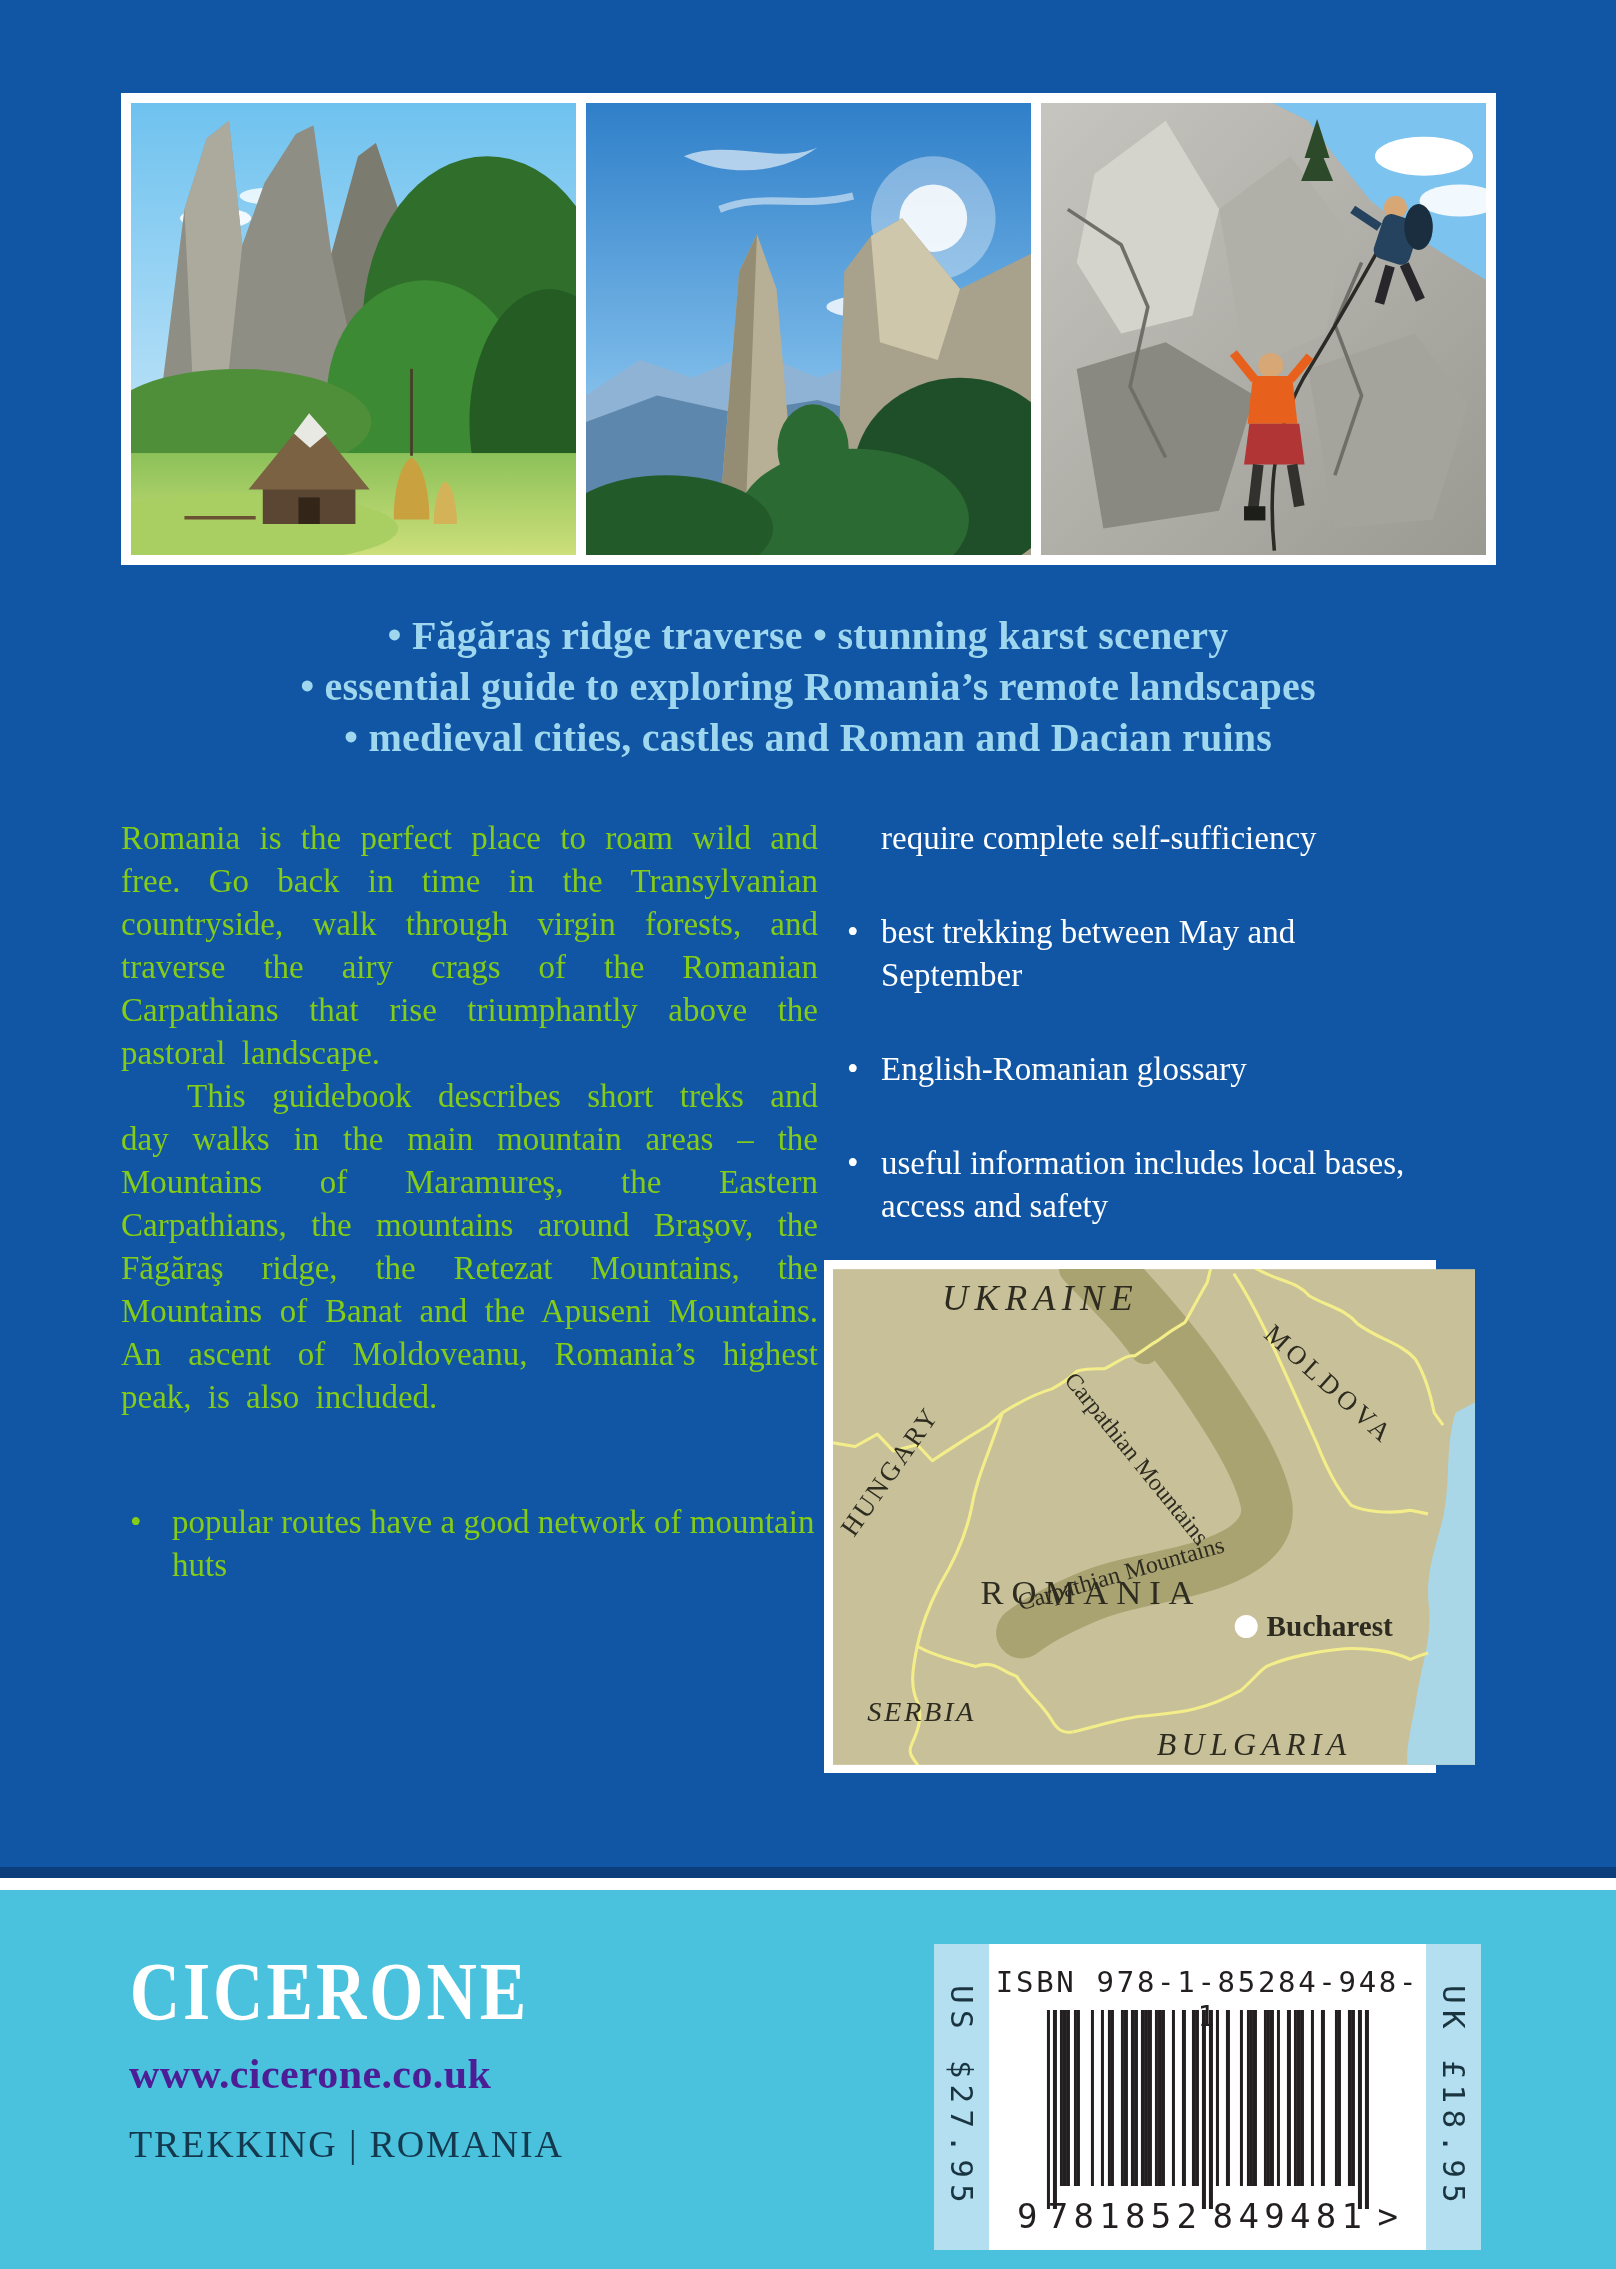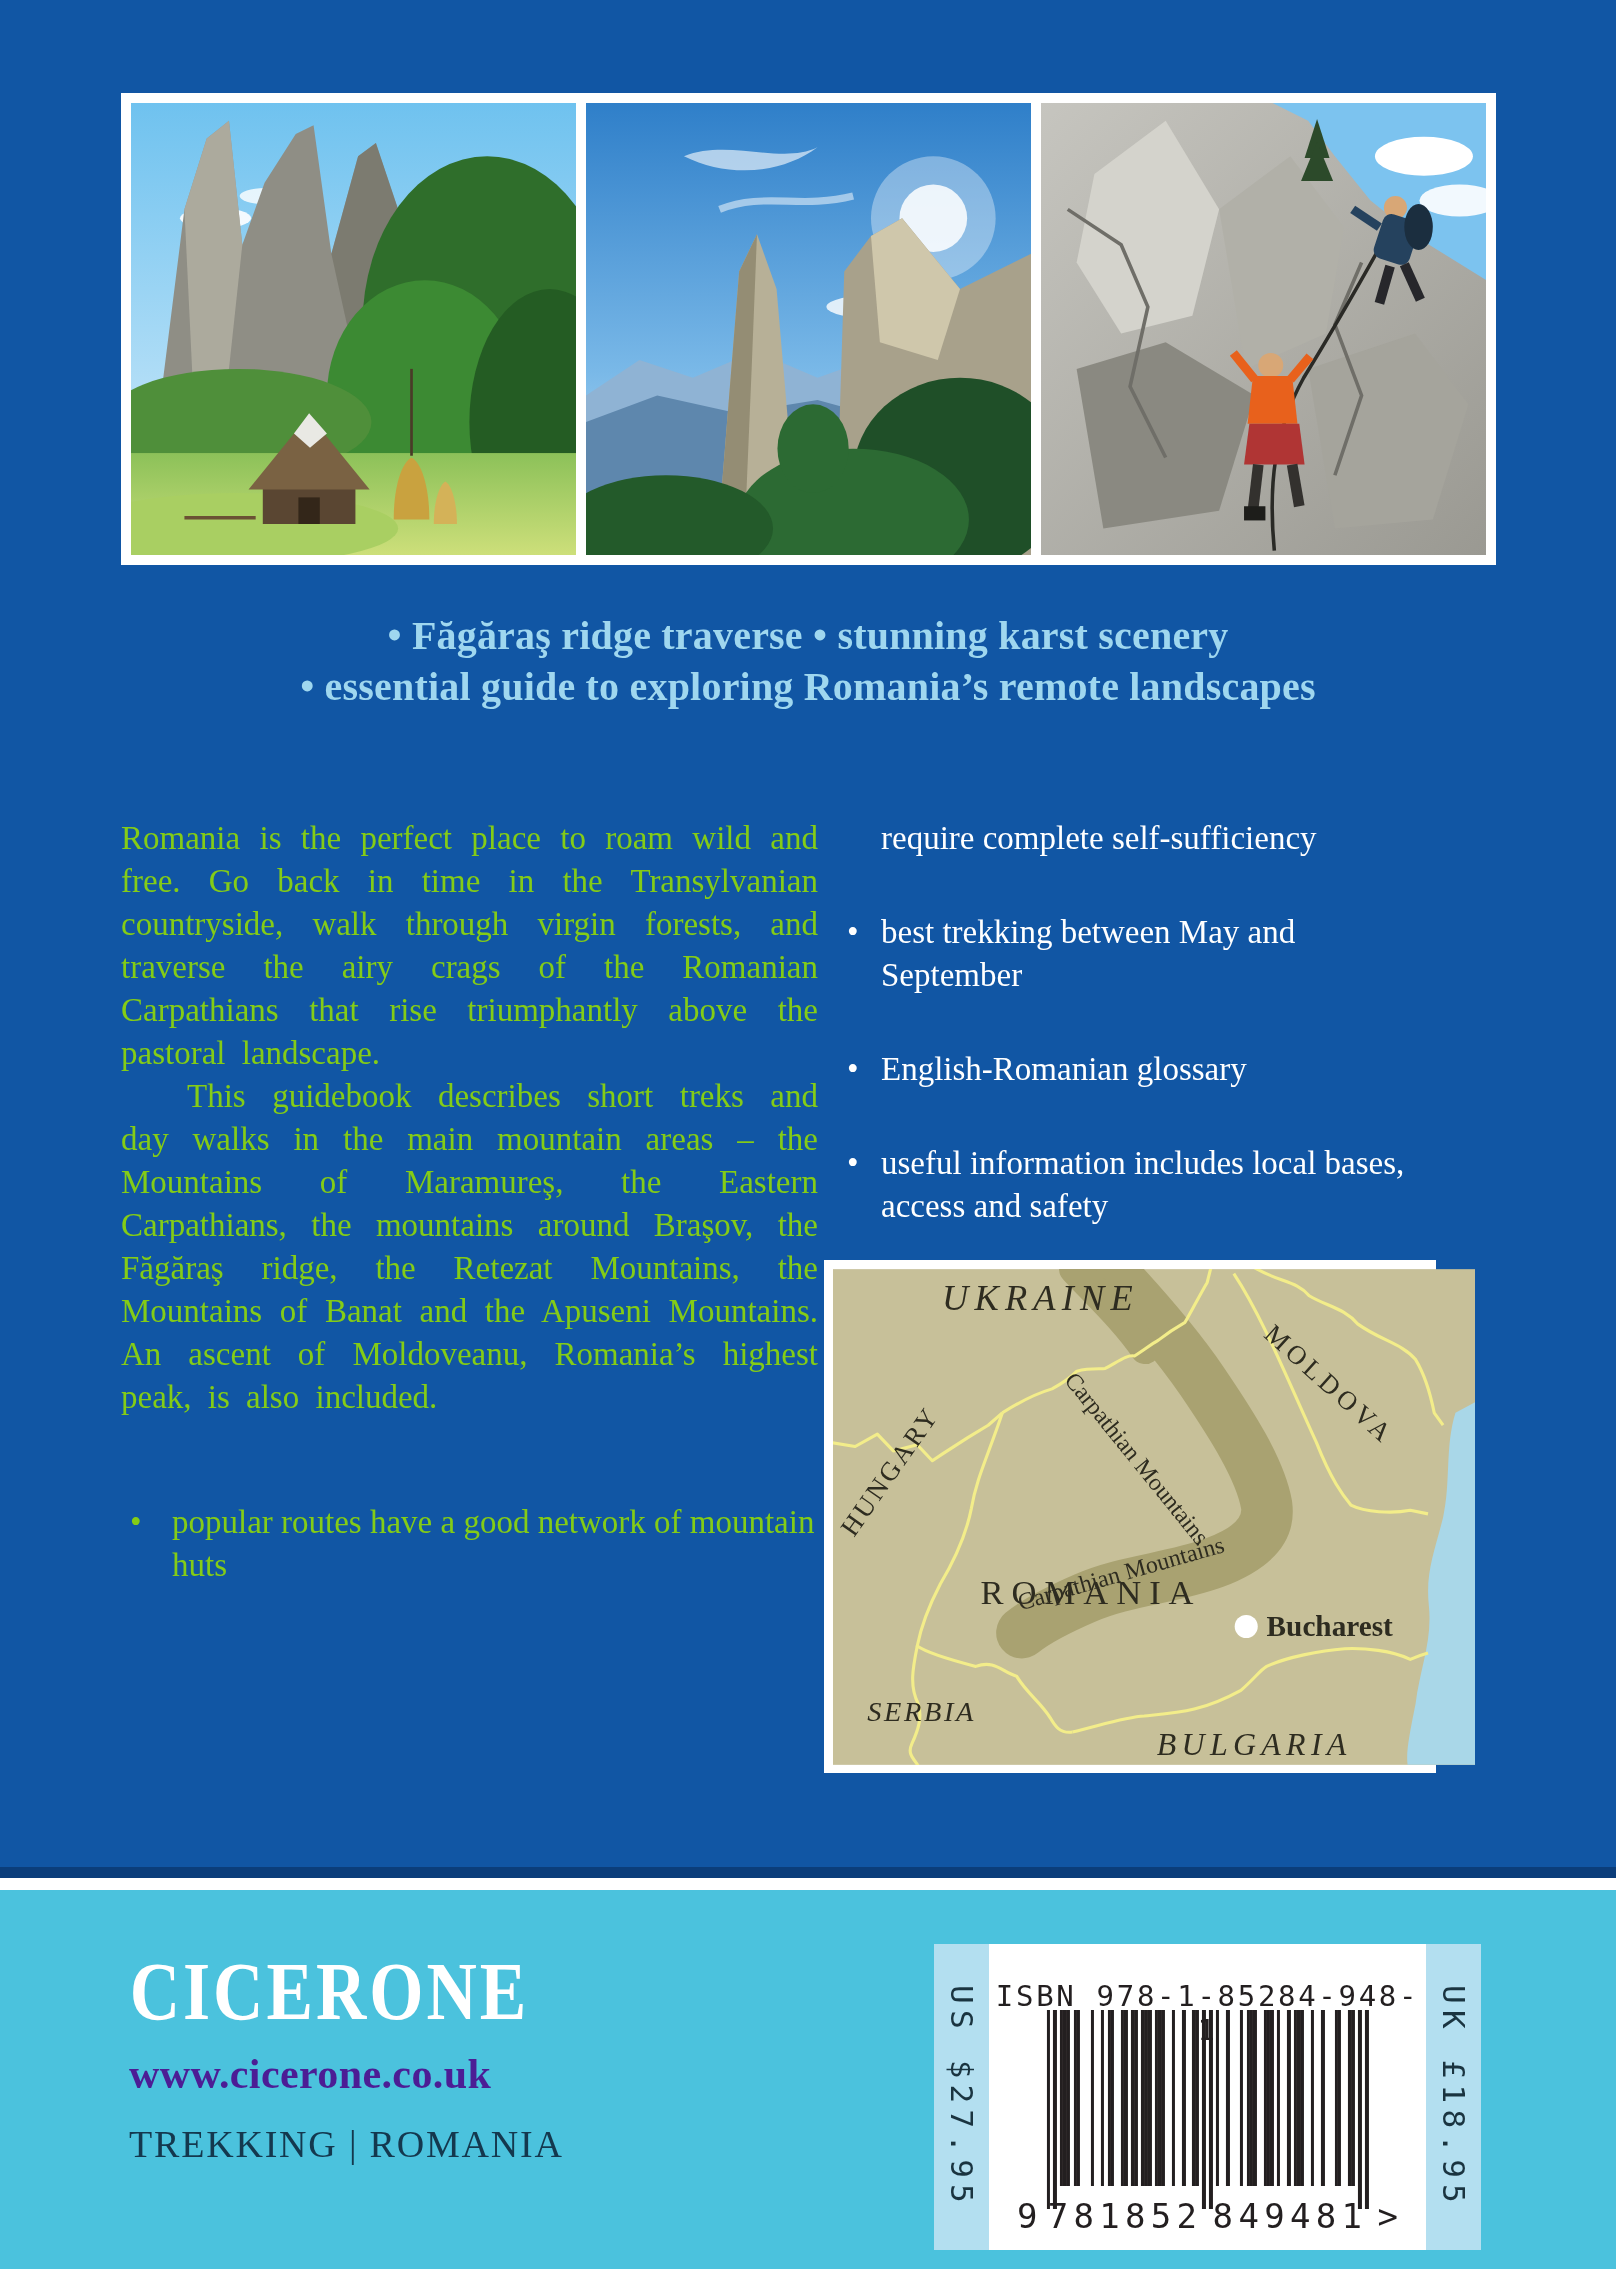--- a/index.html
+++ b/index.html
@@ -66,21 +66,21 @@
   }
   .side-panel{width:55px;background:#b3dff0;position:relative;flex:0 0 55px;}
   .price{
     position:absolute;top:50%;left:50%;
     transform:translate(-50%,-50%) rotate(90deg);
     white-space:nowrap;font-family:"DejaVu Sans Mono", monospace;
     font-size:31px;color:#1a3440;letter-spacing:6.2px;
   }
   .barcode-center{flex:1 1 auto;background:#ffffff;position:relative;box-sizing:border-box;}
   .isbn-line{
-    text-align:center;margin-top:35px;
+    text-align:center;margin-top:21px;
     font-family:"DejaVu Sans Mono", monospace;font-size:29px;color:#231f20;letter-spacing:2.7px;
   }
   #bars{
     position:absolute;left:50%;top:66px;transform:translateX(-50%);
     display:flex;align-items:flex-start;height:199px;
   }
   .digits-row{
     position:absolute;left:50%;bottom:14px;transform:translateX(-50%);
     width:381px;display:flex;justify-content:space-between;
     font-family:"DejaVu Sans Mono", monospace;font-size:34px;color:#231f20;
@@ -185,20 +185,21 @@
     <line x1="280" y1="312" x2="302" y2="286" stroke="#e8611c" stroke-width="10"></line>
     <line x1="244" y1="408" x2="238" y2="460" stroke="#33312e" stroke-width="12"></line>
     <line x1="282" y1="408" x2="290" y2="455" stroke="#33312e" stroke-width="12"></line>
     <rect x="228" y="455" width="24" height="16" fill="#1d1d1a"></rect>
   </svg>
 </div>
 
 <div class="headline">
   <div>• Făgăraş ridge traverse • stunning karst scenery</div>
   <div>• essential guide to exploring Romania’s remote landscapes</div>
+  <div>• medieval cities, castles and Roman and Dacian ruins</div>
 </div>
 
 <div class="col-left">
   <p>Romania is the perfect place to roam wild and free. Go back in time in the Transylvanian countryside, walk through virgin forests, and traverse the airy crags of the Romanian Carpathians that rise triumphantly above the pastoral landscape.</p>
   <p class="indent">This guidebook describes short treks and day walks in the main mountain areas – the Mountains of Maramureş, the Eastern Carpathians, the mountains around Braşov, the Făgăraş ridge, the Retezat Mountains, the Mountains of Banat and the Apuseni Mountains. An ascent of Moldoveanu, Romania’s highest peak, is also included.</p>
   <div class="bullet first">popular routes have a good network of mountain huts</div>
 </div>
 
 <div class="col-right">
   <div class="cont">require complete self-sufficiency</div>

